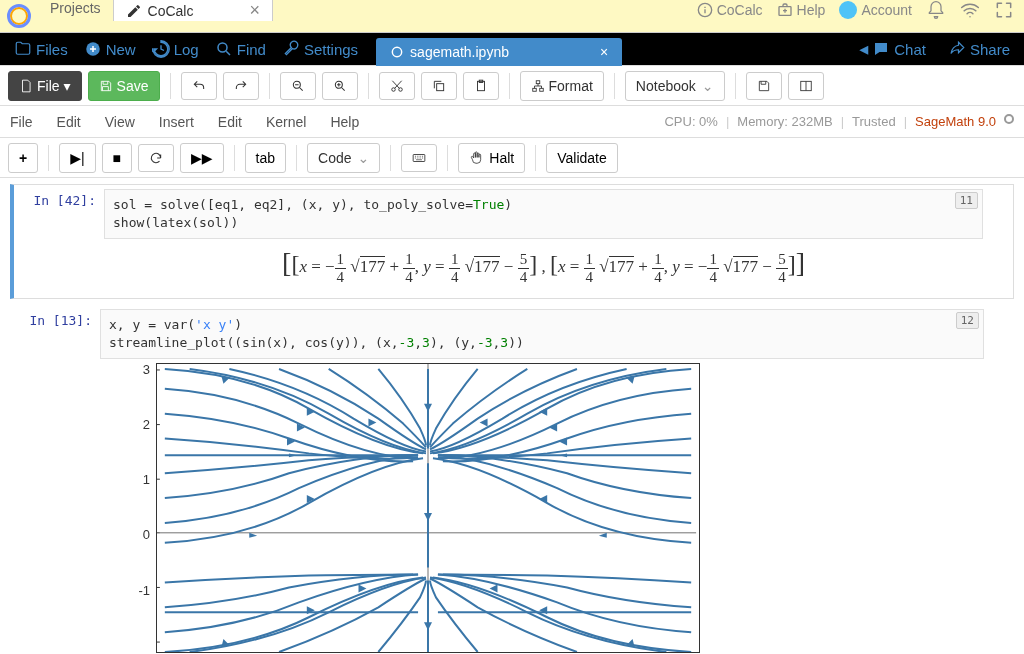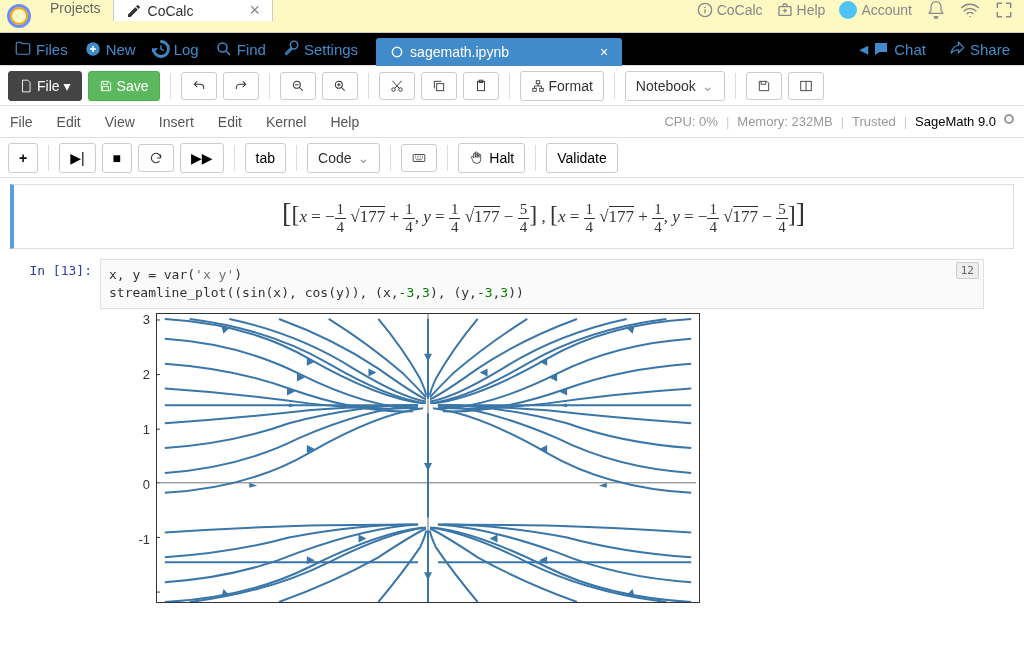--- a/index.html
+++ b/index.html
@@ -34,21 +34,21 @@
 .tb-btn.blue { background: #5bc0de; border-color: #46b8da; color: #fff; }
 .tb-sep { width: 1px; height: 26px; background: #ddd; margin: 0 4px; }
 .tb-select { border: 1px solid #ccc; padding: 6px 10px; border-radius: 3px; cursor: pointer; display: flex; align-items: center; gap: 6px; color: #333; }
 .tb-icon { width: 14px; height: 14px; fill: currentColor; }
 
 
 .menu-row { height: 32px; background: #fff; display: flex; align-items: center; border-bottom: 1px solid #ddd; padding: 0 10px; gap: 24px; }
 .menu-item { color: #555; cursor: pointer; }
 .menu-right { margin-left: auto; display: flex; align-items: flex-start; gap: 8px; color: #999; font-size: 13px; }
 .menu-right .sep { color: #ccc; }
-.kernel-name { color: #000000; }
+.kernel-name { color: #c2410c; }
 .trust-dot { width: 10px; height: 10px; border: 2px solid #999; border-radius: 50%; display: inline-block; }
 
 
 .action-row { height: 40px; background: #fff; display: flex; align-items: center; border-bottom: 1px solid #ddd; padding: 0 8px; gap: 6px; }
 .act-btn { border: 1px solid #ccc; background: #fff; padding: 6px 10px; border-radius: 3px; cursor: pointer; display: flex; align-items: center; gap: 6px; font-size: 14px; }
 .act-sep { width: 1px; height: 26px; background: #ddd; margin: 0 4px; }
 
 
 .notebook { padding: 6px 10px 0 10px; overflow: hidden; }
 .cell { border: 1px solid #ddd; margin-bottom: 6px; position: relative; padding: 4px 0; }
@@ -61,21 +61,21 @@
 .cell-num { position: absolute; right: 4px; top: 2px; background: #eee; border: 1px solid #ccc; padding: 0 4px; font-size: 11px; color: #666; border-radius: 2px; }
 .output-math { flex: 1; padding: 8px 30px 8px 0; text-align: center; font-family: 'Times New Roman', serif; font-size: 17px; }
 .frac { display: inline-block; vertical-align: middle; text-align: center; font-size: 15px; }
 .frac .num { display: block; border-bottom: 1px solid #333; padding: 0 2px; }
 .frac .den { display: block; padding: 0 2px; }
 .plot-area { flex: 1; padding: 4px 30px 0 0; }
 .plot-box { width: 580px; height: 290px; position: relative; margin-left: 20px; }
 .plot-axes { position: absolute; left: 36px; top: 0; right: 0; bottom: 0; border: 1px solid #333; }
 .y-tick { position: absolute; left: 0; width: 30px; text-align: right; font-size: 13px; transform: translateY(-50%); }
 .c-green { color: #008000; }
-.c-mag { color: #737373; }
+.c-mag { color: #3b82f6; }
 
 </style>
 </head>
 <body>
 
 <div class="header-bar">
   <div class="header-logo">
       <div class="logo-circle"></div>
     </div>
   <div class="header-item">
@@ -329,20 +329,25 @@
   </button>
   <div class="act-sep"></div>
   <button class="act-btn">
       <span>Validate</span>
     </button>
 </div>
 
 <div class="notebook">
 
   <div class="cell active">
+    <div class="cell-row">
+      <div class="prompt in">In [42]:</div>
+      <div class="code-area"><span class="cell-num">11</span>sol = solve([eq1, eq2], (x, y), to_poly_solve=<span class="c-green">True</span>)
+show(latex(sol))</div>
+    </div>
     <div class="cell-row">
       <div class="prompt" style="height:40px"></div>
       <div class="output-math">
         <span style="font-size:28px">[</span><span style="font-size:24px">[</span><i>x</i> = −<span class="frac"><span class="num">1</span><span class="den">4</span></span> √<span style="border-top:1px solid #333">177</span> + <span class="frac"><span class="num">1</span><span class="den">4</span></span>, <i>y</i> = <span class="frac"><span class="num">1</span><span class="den">4</span></span> √<span style="border-top:1px solid #333">177</span> − <span class="frac"><span class="num">5</span><span class="den">4</span></span><span style="font-size:24px">]</span> , <span style="font-size:24px">[</span><i>x</i> = <span class="frac"><span class="num">1</span><span class="den">4</span></span> √<span style="border-top:1px solid #333">177</span> + <span class="frac"><span class="num">1</span><span class="den">4</span></span>, <i>y</i> = −<span class="frac"><span class="num">1</span><span class="den">4</span></span> √<span style="border-top:1px solid #333">177</span> − <span class="frac"><span class="num">5</span><span class="den">4</span></span><span style="font-size:24px">]</span><span style="font-size:28px">]</span>
       </div>
     </div>
   </div>
 
   <div class="cell" style="border:none">
     <div class="cell-row">

